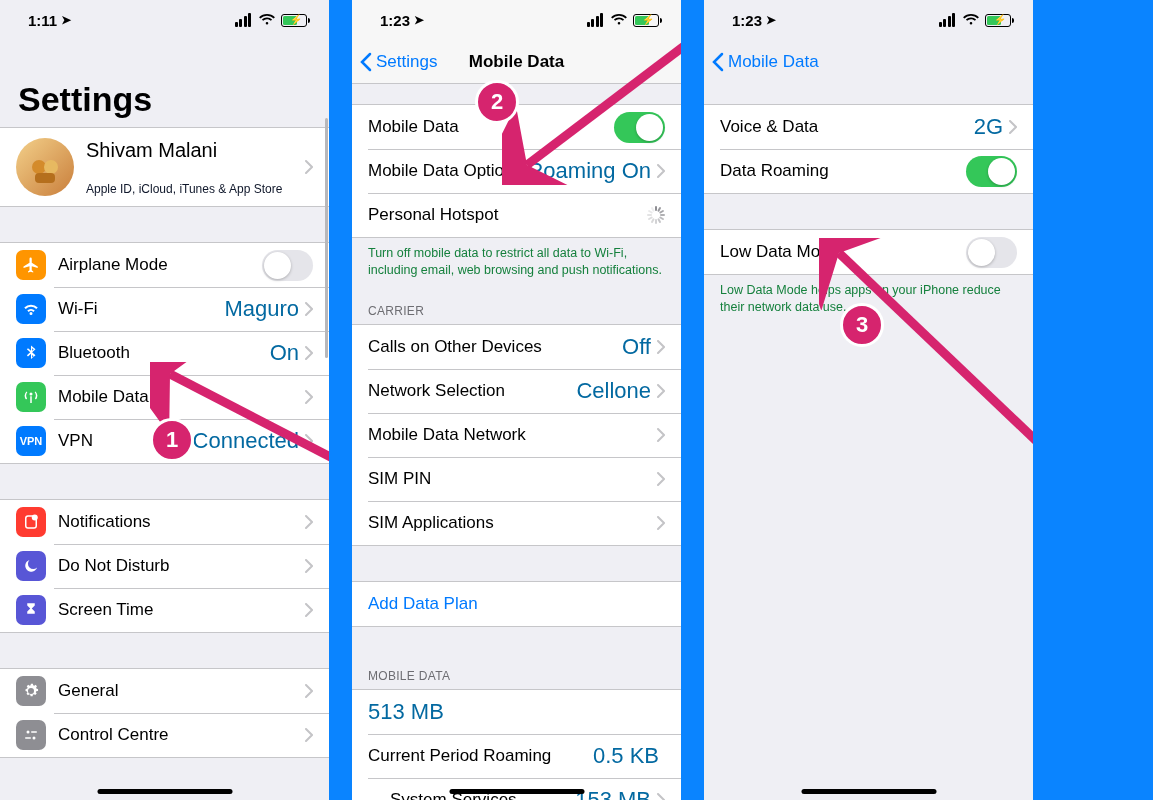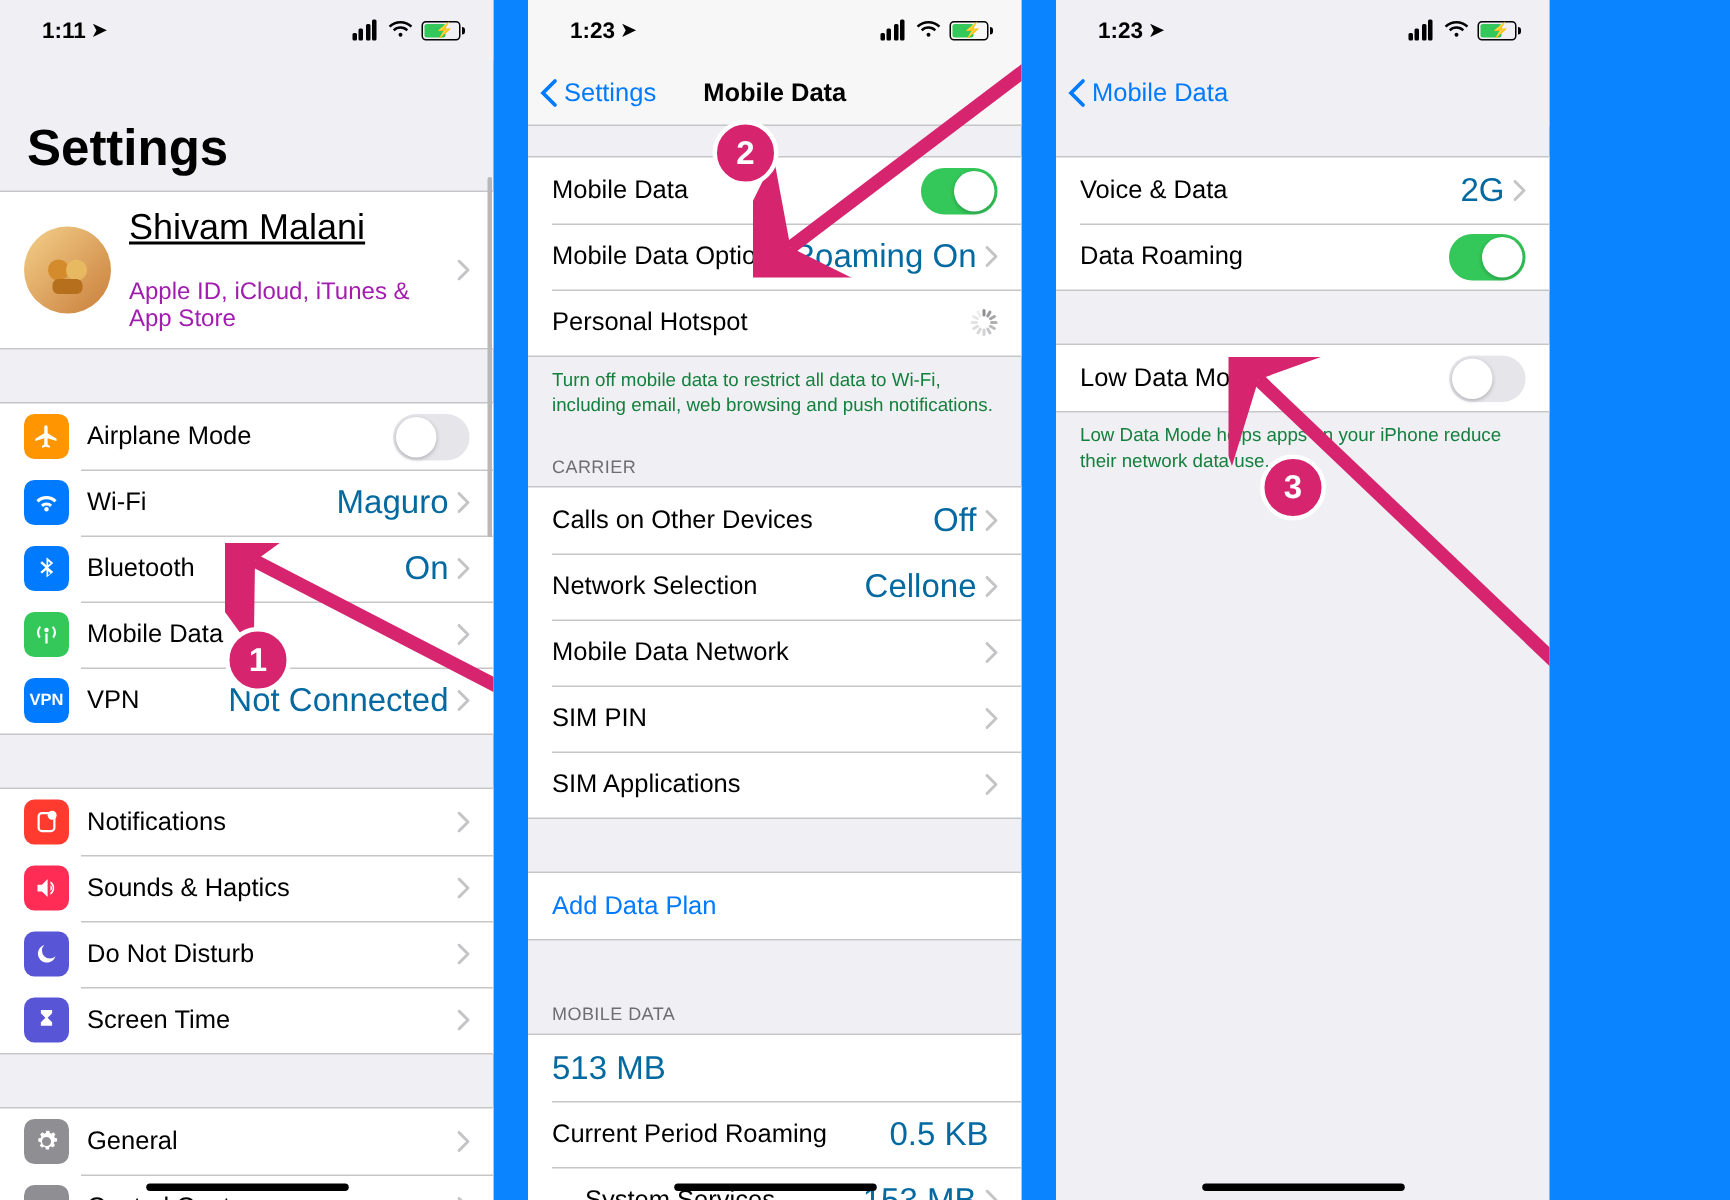--- a/index.html
+++ b/index.html
@@ -109,22 +109,22 @@
   
   .profile-row { padding:10px 16px; min-height:76px;}
   .avatar {
     width:58px;height:58px;border-radius:50%;
     background:linear-gradient(135deg,#f3d08a,#c97e3b);
     margin-right:12px; flex-shrink:0;
     display:flex;align-items:center;justify-content:center;
     overflow:hidden;
   }
   .avatar svg{width:40px;height:40px;}
-  .profile-text .name{font-size:24px;text-decoration:underline;}
-  .profile-text .sub{font-size:16px;color:#a21caf;margin-top:20px;}
+  .profile-text .name{font-size:20px;}
+  .profile-text .sub{font-size:12px;color:#0f172a;margin-top:20px;}
 
   
   .toggle {
     width:51px;height:31px;border-radius:16px;position:relative;
     background:#e5e5ea;
   }
   .toggle.on{background:#34c759;}
   .toggle .knob{
     width:27px;height:27px;border-radius:50%;background:#fff;
     position:absolute;top:2px;left:2px;
@@ -300,33 +300,20 @@
 
   <div class="list iconed">
     <div class="row">
       <div class="app-icon" style="background:#ff3b30">
           <svg viewBox="0 0 24 24">
             <rect x="5" y="4" width="14" height="16" rx="3" fill="none" stroke="#fff" stroke-width="2"></rect>
             <circle cx="17" cy="6" r="4" fill="#fff"></circle>
           </svg>
         </div>
       <span class="label">Notifications</span>
-      <span class="chev">
-          <svg viewBox="0 0 8 14">
-            <path d="M1 1l6 6-6 6" stroke="#c4c4c7" stroke-width="2" fill="none" stroke-linecap="round"></path>
-          </svg>
-        </span>
-    </div>
-    <div class="row">
-      <div class="app-icon" style="background:#ff2d55">
-          <svg viewBox="0 0 24 24">
-            <path d="M4 9v6h4l5 5V4L8 9H4zm13 3a3 3 0 00-1.5-2.6v5.2A3 3 0 0017 12zm-1.5-6v2a5 5 0 010 8v2a7 7 0 000-12z"></path>
-          </svg>
-        </div>
-      <span class="label">Sounds &amp; Haptics</span>
       <span class="chev">
           <svg viewBox="0 0 8 14">
             <path d="M1 1l6 6-6 6" stroke="#c4c4c7" stroke-width="2" fill="none" stroke-linecap="round"></path>
           </svg>
         </span>
     </div>
     <div class="row">
       <div class="app-icon" style="background:#5856d6">
           <svg viewBox="0 0 24 24">
             <path d="M20 14A8 8 0 1110 4a6.5 6.5 0 0010 10z"></path>

